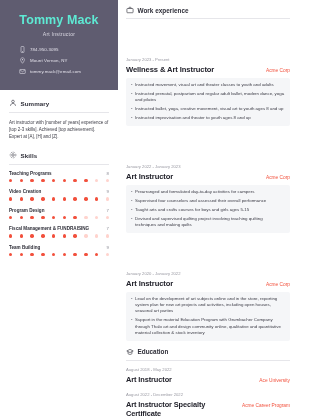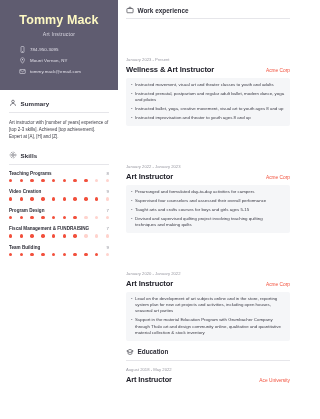--- a/index.html
+++ b/index.html
@@ -35,21 +35,21 @@
     padding: 13px 10px 0 10px;
     box-sizing: border-box;
     color: #ffffff;
   }
   .cand-name {
     font-size: 12.5px;
     font-weight: bold;
     letter-spacing: 0.1px;
     text-align: center;
     line-height: 14px;
-    color: #fef9c3;
+    color: #5eead4;
   }
   .cand-role {
     font-size: 5.2px;
     text-align: center;
     margin-top: 4px;
     color: #d9d7e1;
     letter-spacing: 0.2px;
   }
   .contact-list {
     margin-top: 9px;
@@ -507,17 +507,24 @@
       </div>
       <div class="sec-rule"></div>
       <div id="edu-wrap">
           <div class="edu">
             <div class="edu-date">August 2018 - May 2022</div>
             <div class="edu-line">
               <div class="edu-title">Art Instructor</div>
               <div class="edu-org">Ace University</div>
             </div>
           </div>
+          <div class="edu">
+            <div class="edu-date">August 2022 - December 2022</div>
+            <div class="edu-line">
+              <div class="edu-title">Art Instructor Specialty Certificate</div>
+              <div class="edu-org">Acme Career Program</div>
+            </div>
+          </div>
         </div>
     </div>
 
   </main>
 </div>
 
 </body></html>

